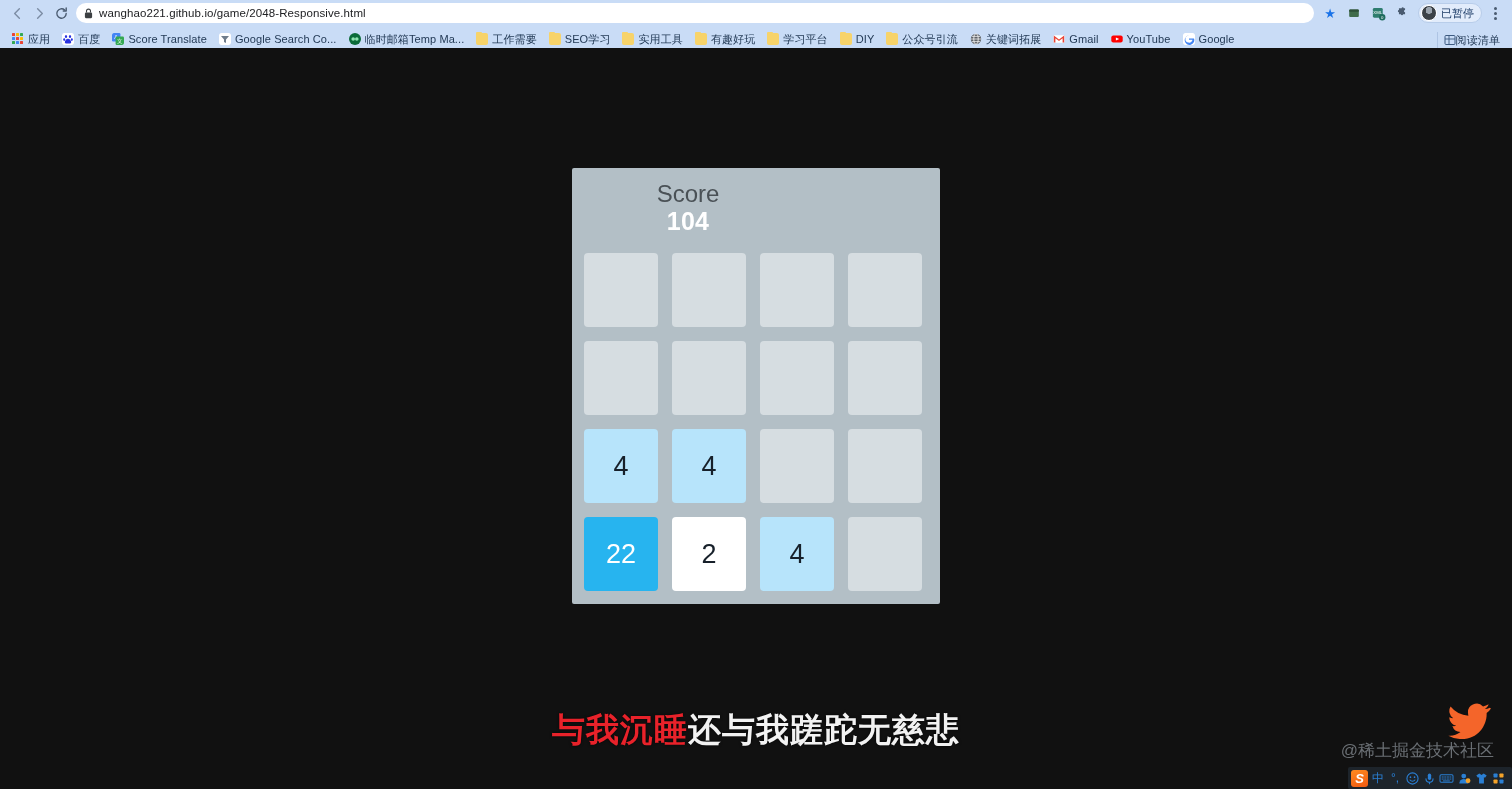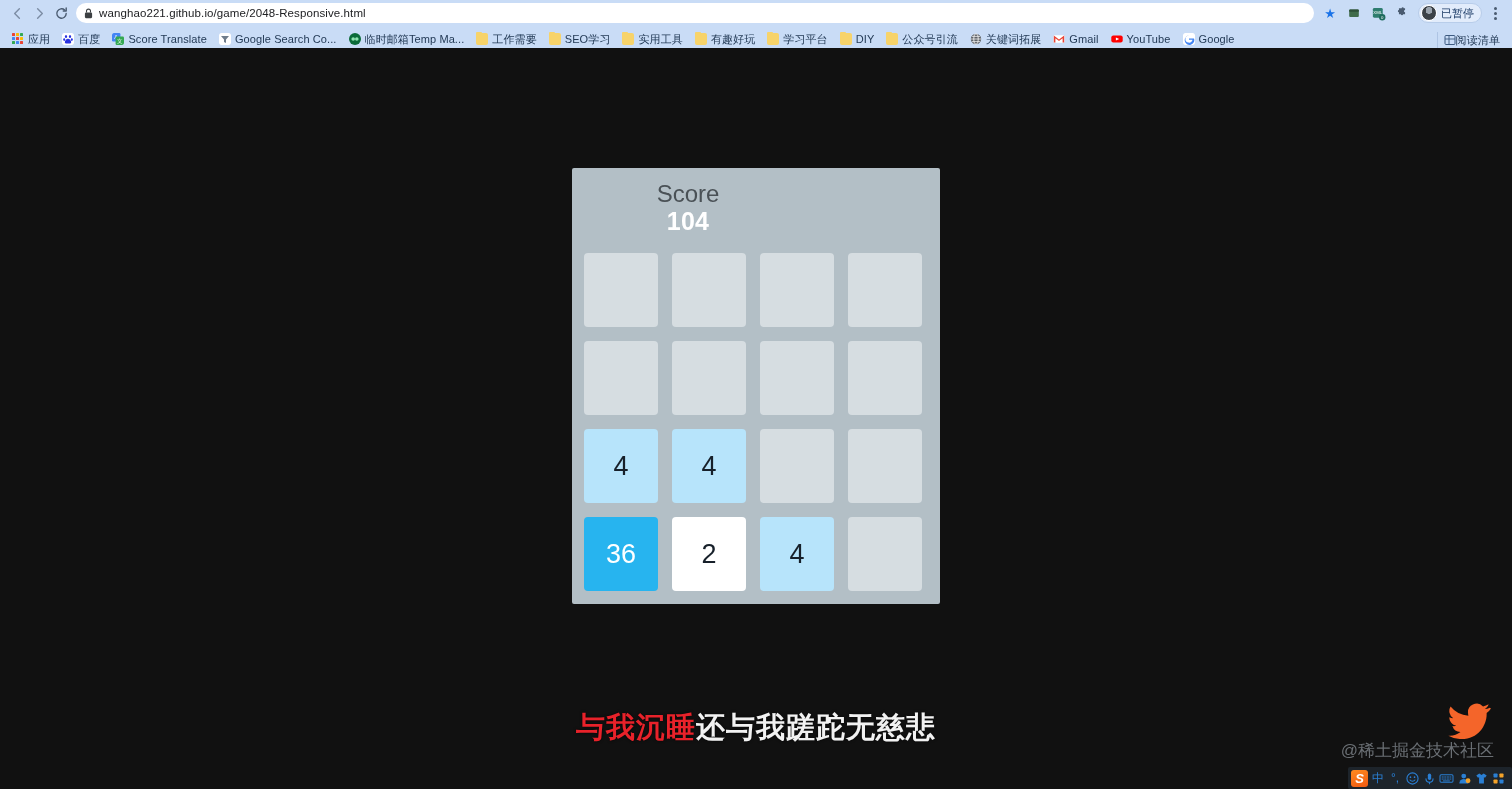--- a/index.html
+++ b/index.html
@@ -122,21 +122,21 @@
     font-size:27px; font-weight:400; line-height:1;
   }
   .tile.empty{ background:#d6dde1; }
   .tile.v2{ background:#ffffff; color:#17202a; }
   .tile.v4{ background:#b7e4fb; color:#17202a; }
   .tile.v32{ background:#27b4ef; color:#ffffff; }
 
   
   .subtitle{
     position:absolute; left:0; top:660px; width:1512px; text-align:center;
-    font-size:29px; font-weight:700; letter-spacing:1px; white-space:nowrap;
+    font-size:33px; font-weight:700; letter-spacing:1px; white-space:nowrap;
   }
   .sub-red{ color:#e8222a; text-shadow:0 0 3px rgba(0,0,0,.8); }
   .sub-white{ color:#f2f2f2; text-shadow:0 0 3px rgba(0,0,0,.8); }
 
   
   .watermark{
     position:absolute; right:18px; top:691px;
     font-size:17px; color:#6a6f74; white-space:nowrap;
   }
   .bird{ position:absolute; right:20px; top:655px; width:44px; height:36px; }
@@ -375,21 +375,21 @@
         <div class="tile empty"></div>
         <div class="tile empty"></div>
         <div class="tile empty"></div>
         <div class="tile empty"></div>
 
         <div class="tile v4">4</div>
         <div class="tile v4">4</div>
         <div class="tile empty"></div>
         <div class="tile empty"></div>
 
-        <div class="tile v32">36</div>
+        <div class="tile v32">22</div>
         <div class="tile v2">2</div>
         <div class="tile v4">4</div>
         <div class="tile empty"></div>
       </div>
     </div>
 
     <div class="subtitle">
       <span class="sub-red">与我沉睡</span><span class="sub-white">还与我蹉跎无慈悲</span>
     </div>
 

